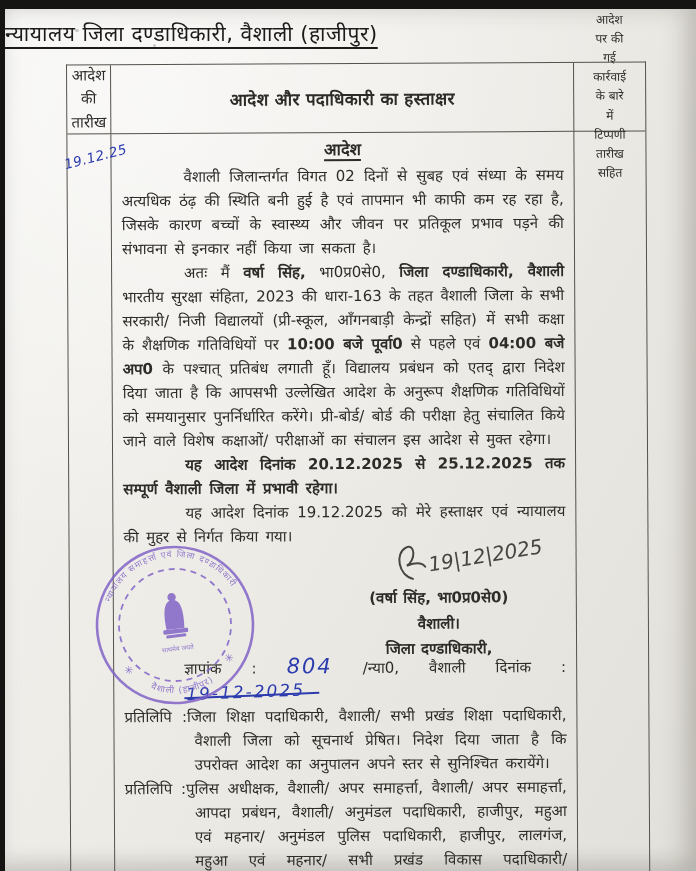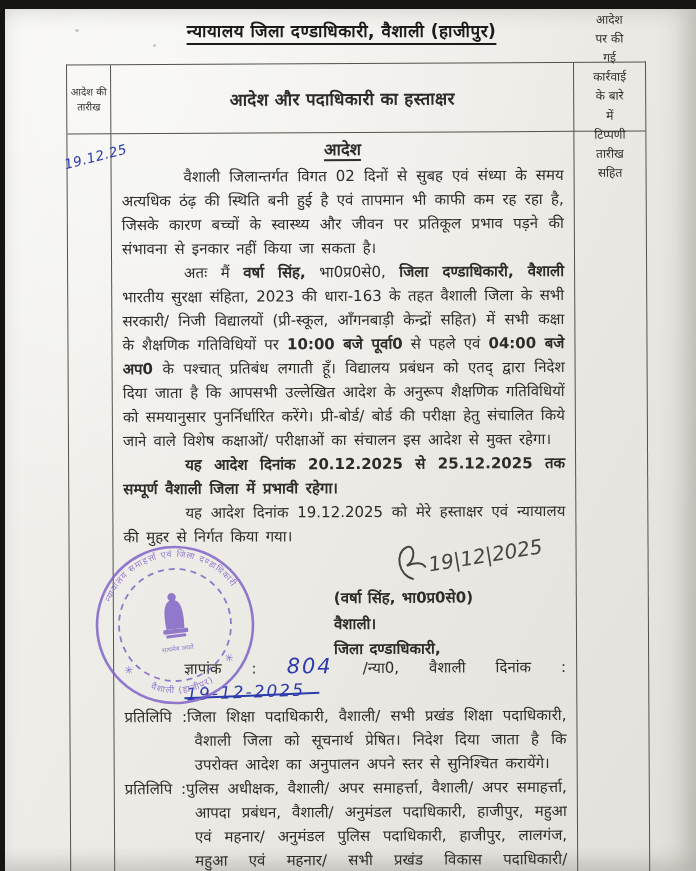--- a/index.html
+++ b/index.html
@@ -13,38 +13,38 @@
   .page{
     position:absolute;left:5px;top:9px;right:0;bottom:0;
     background:
       radial-gradient(120% 90% at 20% 10%, rgba(255,255,255,.55), rgba(255,255,255,0) 60%),
       linear-gradient(118deg,#f4f3f0 0%,#edebe6 45%,#e2e0da 100%);
     box-shadow:inset -14px 0 22px rgba(60,58,52,.18), inset 0 -10px 18px rgba(60,58,52,.12), inset 10px 0 14px rgba(255,255,255,.25);
   }
   .speck{position:absolute;border-radius:50%;background:#9a968e;opacity:.5}
 
   .title{
-    position:absolute;top:10px;left:0;right:18px;text-align:center;
-    font-size:17px;font-weight:bold;color:#1c1b19;letter-spacing:.5px;
+    position:absolute;top:10px;left:0;right:18px;
+    font-size:21px;font-weight:normal;color:#1c1b19;letter-spacing:.5px;
     text-decoration:underline;text-decoration-thickness:2px;text-underline-offset:6px;
   }
 
   
   .tbl{
     position:absolute;left:61px;top:54px;width:578px;height:812px;
     display:grid;grid-template-columns:44px 462px 72px;grid-template-rows:69px 1fr;
     border:1.3px solid #55524c;border-bottom:none;
     transform:rotate(-.3deg);transform-origin:50% 0;
     color:#2e2c29;
   }
   .cell{position:relative}
   .hd{border-bottom:1.3px solid #55524c;display:flex;align-items:center;justify-content:center;text-align:center}
   .bl{border-right:1.3px solid #55524c}
   .br{border-left:1.3px solid #55524c}
-  .hd-left{font-size:10px;line-height:1.55;padding:2px}
+  .hd-left{font-size:15px;line-height:1.55;padding:2px}
   .hd-center{font-size:17px;font-weight:bold;letter-spacing:.3px}
   .hd-right{font-size:12px;line-height:1.6;padding:2px 20px}
 
   
   .body-c{padding:3px 10px 0 10px;font-size:15px;line-height:24px;text-align:justify;word-spacing:2.5px}
   .order-head{
     text-align:center;font-weight:bold;font-size:16.5px;margin:2px 0 2px 0;
     text-decoration:underline;text-decoration-thickness:1.5px;text-underline-offset:4px;
   }
   p.para{margin:0;text-indent:62px}
@@ -60,21 +60,21 @@
   .memo{margin:2px 0 0 0;padding-left:60px;text-indent:0;position:relative;z-index:2}
   .memo-num{font-size:21px;letter-spacing:2px;line-height:0}
   .memo-date{
     display:inline-block;font-size:17px;letter-spacing:2px;line-height:0;
     border-bottom:2px solid #2c3cae;padding:0 14px 3px 2px;transform:rotate(-2deg);
   }
 
   
   .sig-wrap{position:relative;height:104px;margin-top:2px}
   .sig-block{
-    position:absolute;right:22px;top:36px;width:210px;
+    position:absolute;right:22px;top:36px;width:210px;text-align:center;
     font-size:15px;line-height:25.5px;font-weight:bold;word-spacing:1px
   }
   .sig-svg{position:absolute;right:8px;top:-16px}
 
   
   .stamp{position:absolute;left:84px;top:530px;z-index:5;opacity:.82;pointer-events:none;
     filter:blur(.2px)}
 </style>
 </head>
 <body>

